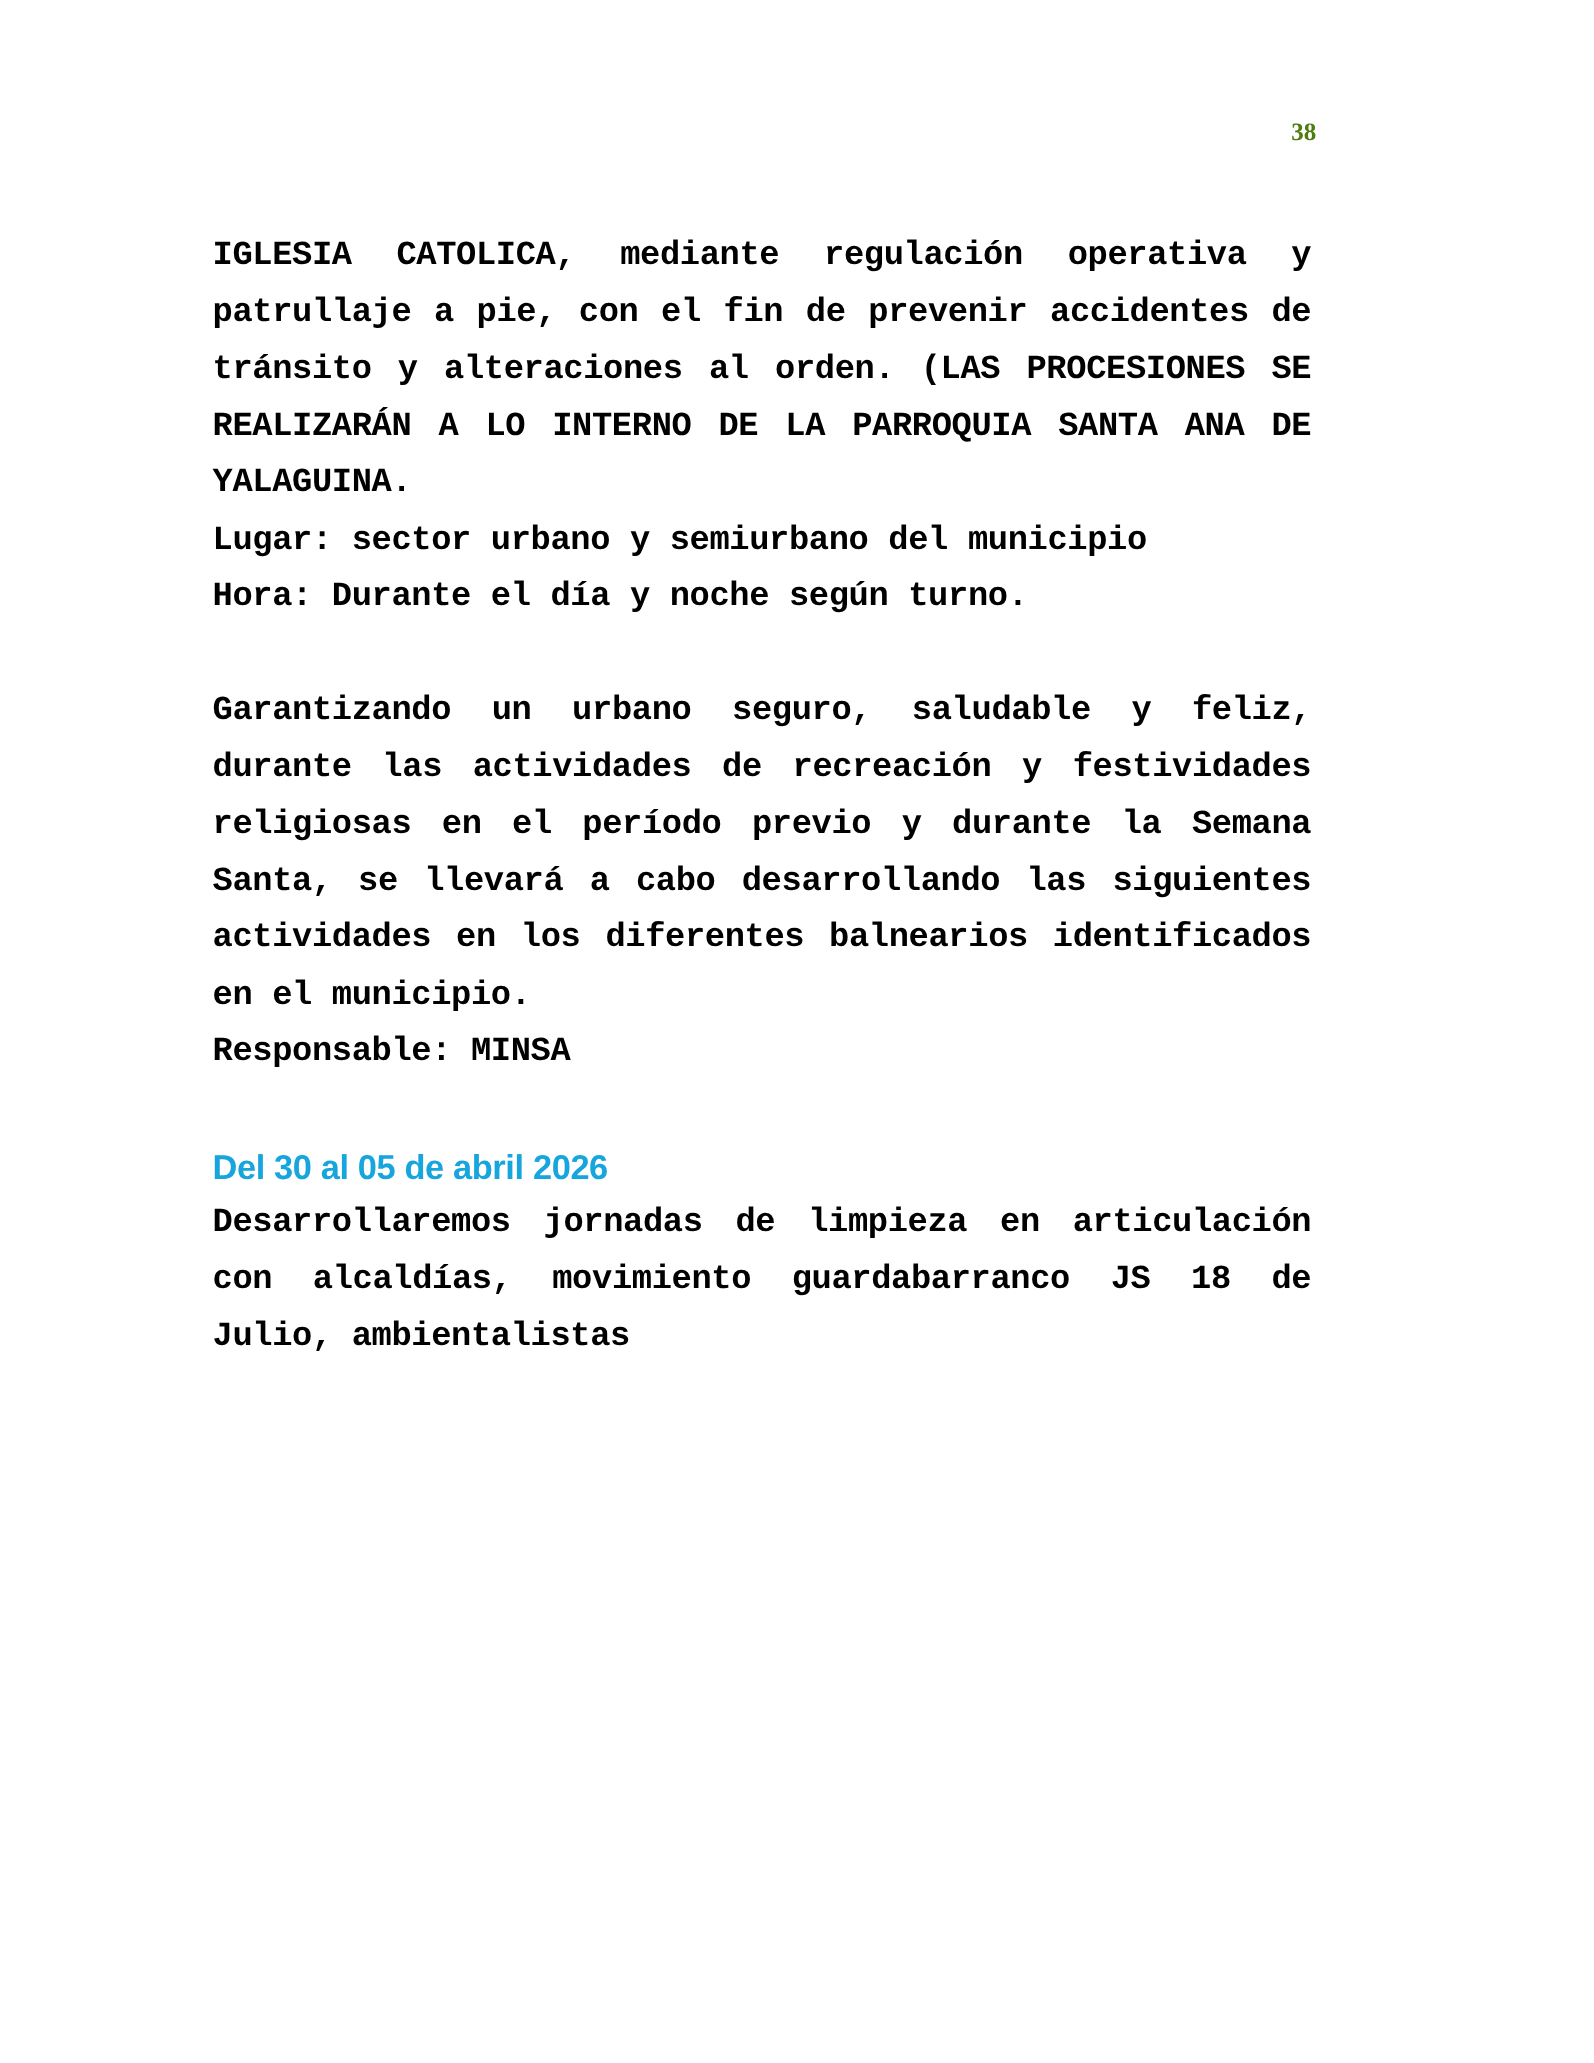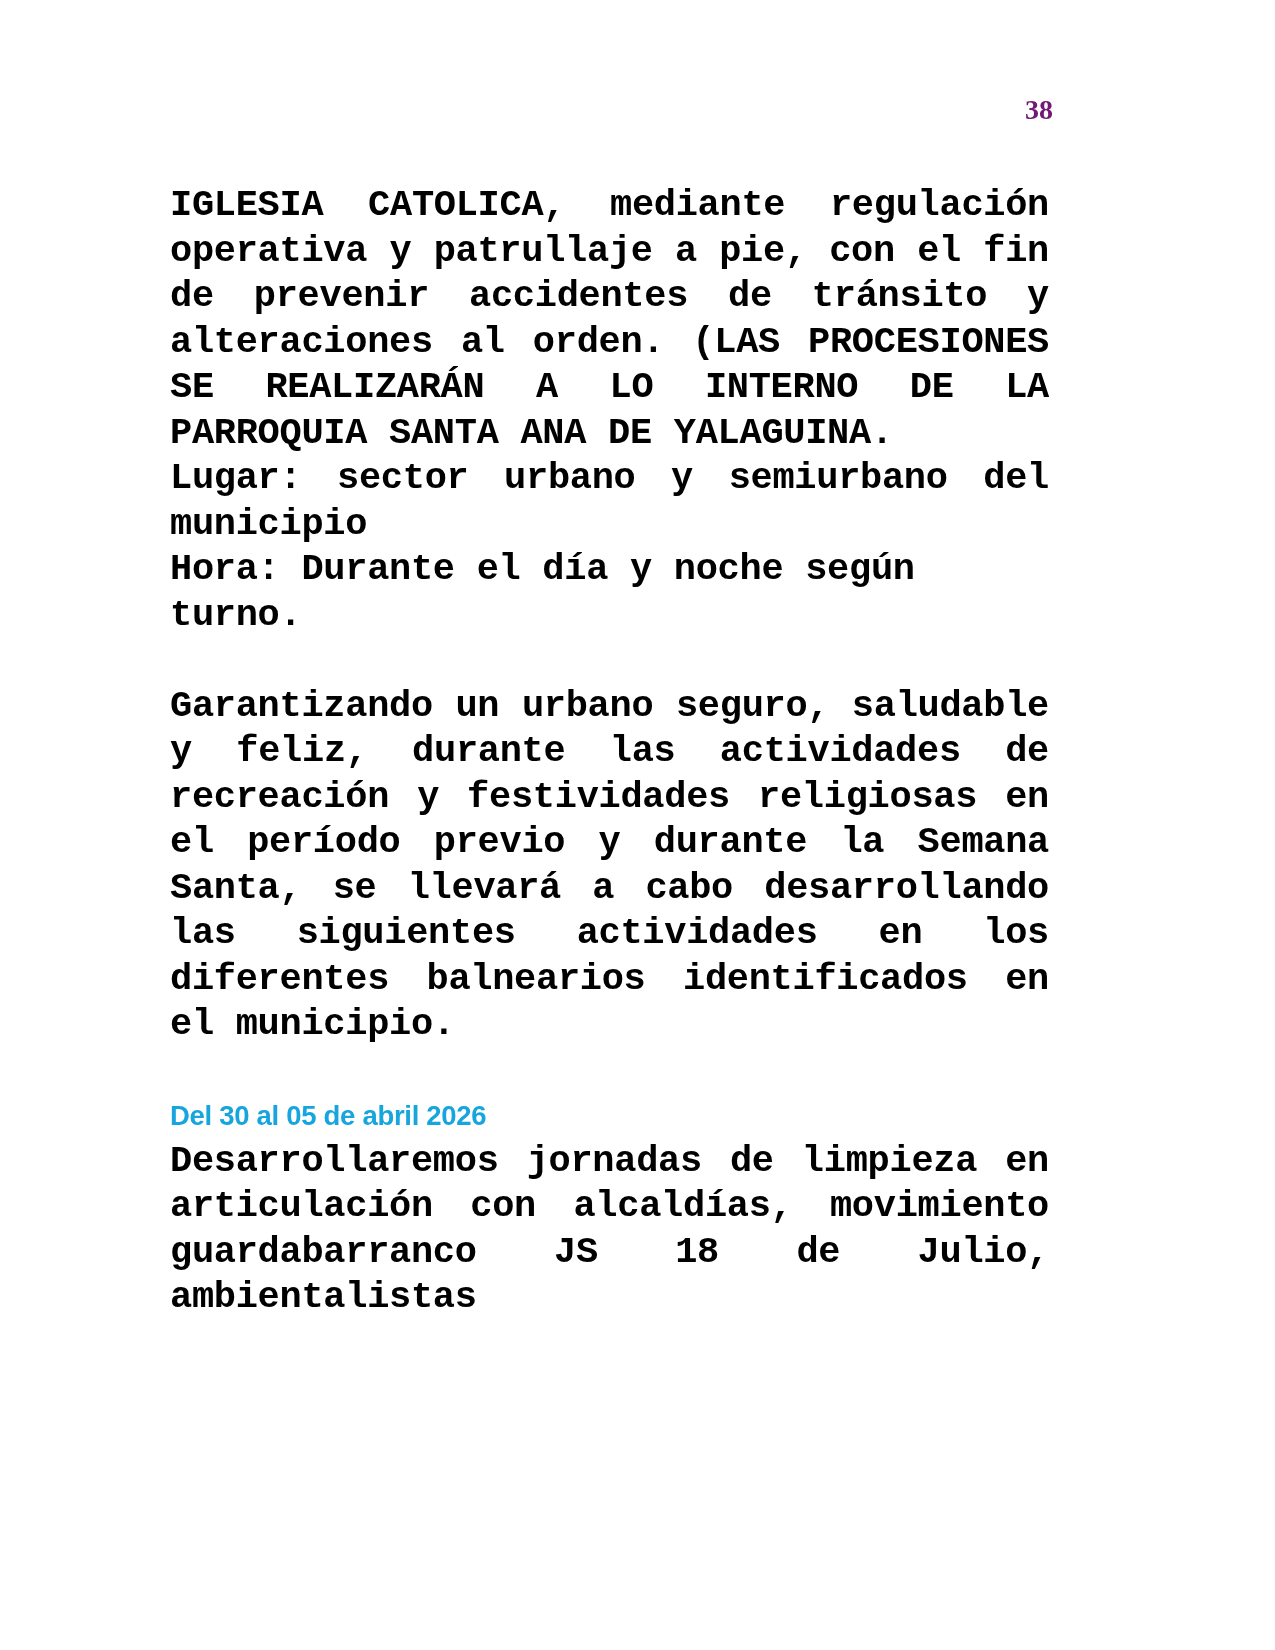--- a/index.html
+++ b/index.html
@@ -21,42 +21,42 @@
     background: #ffffff;
   }
 
   
   .page-number {
     position: absolute;
     top: 96px;
     right: 222px;
     font-family: "Liberation Serif", "DejaVu Serif", serif;
     font-weight: bold;
-    font-size: 28px;
+    font-size: 20px;
     line-height: 1;
-    color: #701a75;
+    color: #4d7c0f;
     letter-spacing: 0px;
   }
 
   
   .body-column {
     position: absolute;
     left: 170px;
     top: 183px;
     width: 879px;
   }
 
   .para {
     margin: 0;
     padding: 0;
     text-align: justify;
     text-justify: inter-word;
     font-family: "Liberation Mono", "DejaVu Sans Mono", monospace;
     font-weight: bold;
-    font-size: 37px;
+    font-size: 27px;
     line-height: 45.5px;
     color: #000000;
     letter-spacing: -0.3px;
     word-spacing: 0px;
     white-space: normal;
   }
 
   
   .para.left {
     text-align: left;
@@ -93,20 +93,21 @@
 
     <p class="para left">Hora: Durante el día y noche según turno.</p>
 
 
     <div class="spacer-line"></div>
 
     <p class="para">Garantizando un urbano seguro, saludable y feliz, durante las actividades de recreación y festividades religiosas en el período previo y durante la Semana Santa, se llevará a cabo desarrollando las siguientes actividades en los diferentes balnearios identificados en el municipio.</p>
 
 
 
+    <p class="para left">Responsable: MINSA</p>
 
     <div class="spacer-line"></div>
 
     <p class="heading-date" style="color: rgb(22, 165, 221);">Del 30 al 05 de abril 2026</p>
 
     <p class="para">Desarrollaremos jornadas de limpieza en articulación con alcaldías, movimiento guardabarranco JS 18 de Julio, ambientalistas</p>
 
   </div>
 </div>
 

